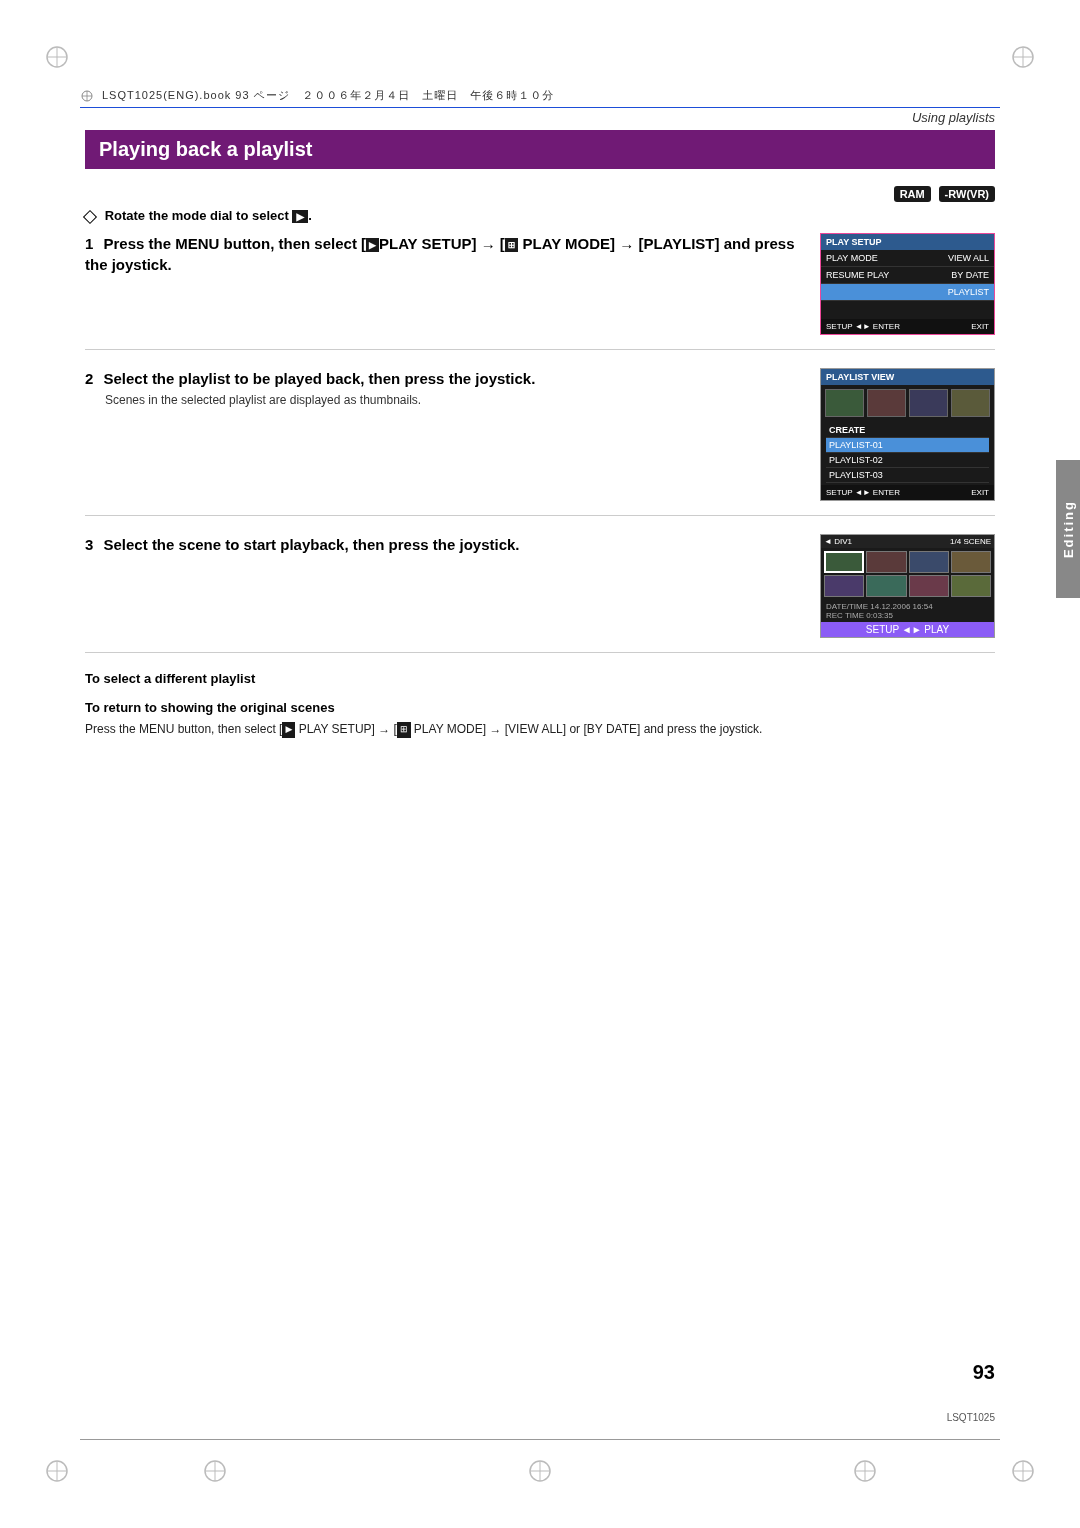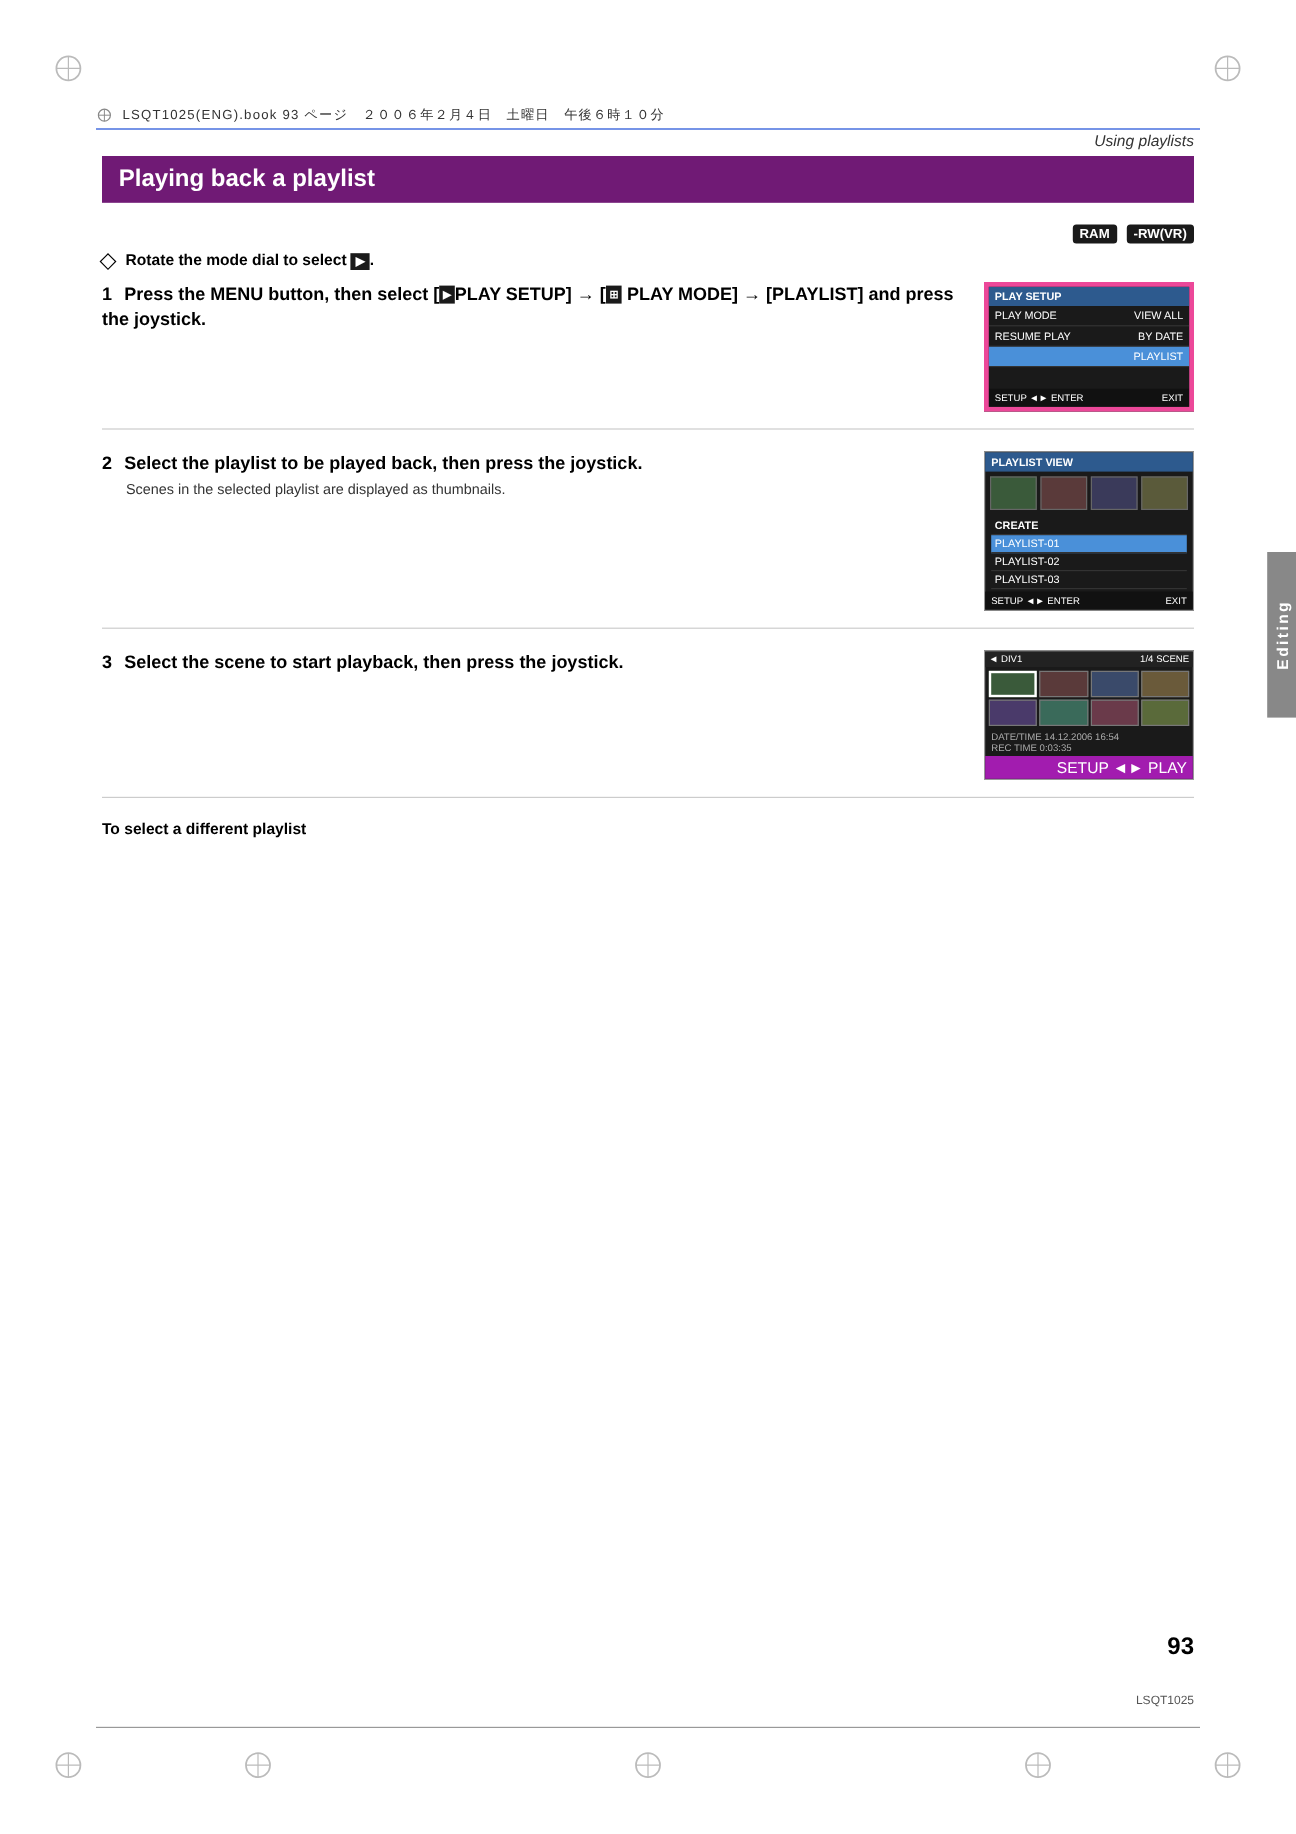--- a/index.html
+++ b/index.html
@@ -147,21 +147,21 @@
       font-size: 12px;
       color: #333;
       margin-top: 4px;
       margin-left: 20px;
     }
 
     
     .screenshot-box {
       width: 175px;
       min-width: 175px;
-      border: 4px solid #ec4899;
+      border: 1px solid #ec4899;
       background: #1a1a1a;
       font-size: 9px;
       color: #fff;
       position: relative;
       overflow: hidden;
     }
 
     .screenshot-header {
       background: #2d5a8e;
       padding: 3px 5px;
@@ -261,24 +261,24 @@
     .sv-thumb.selected {
       border: 2px solid #fff;
     }
     .sv-info {
       padding: 2px 5px;
       font-size: 8px;
       color: #aaa;
     }
     .sv-footer {
       display: flex;
-      justify-content: flex-end;
+      justify-content: center;
       padding: 2px 5px;
-      font-size: 13px;
-      background: #a21caf;
+      font-size: 10px;
+      background: #8b5cf6;
     }
 
     
     .sub-section {
       margin-bottom: 14px;
     }
     .sub-heading {
       font-size: 13px;
       font-weight: bold;
       margin-bottom: 5px;
@@ -488,20 +488,26 @@
       </div>
     </div>
   </div>
 
   
   <div class="sub-section">
     <div class="sub-heading">To select a different playlist</div>
   </div>
 
   
+  <div class="sub-section">
+    <div class="sub-heading">To return to showing the original scenes</div>
+    <div class="sub-body">
+      Press the MENU button, then select [<span style="display:inline-block;background:#1a1a1a;color:#fff;font-size:9px;padding:1px 3px;vertical-align:middle;">▶</span> PLAY SETUP] → [<span style="display:inline-block;background:#1a1a1a;color:#fff;font-size:9px;padding:1px 3px;vertical-align:middle;">⊞</span> PLAY MODE] → [VIEW ALL] or [BY DATE] and press the joystick.
+    </div>
+  </div>
 
 </div>
 
 <div class="editing-tab">
   <span class="editing-tab-text">Editing</span>
 </div>
 
 <div class="page-number-area">
   <div class="page-number">93</div>
   <div class="page-code">LSQT1025</div>

